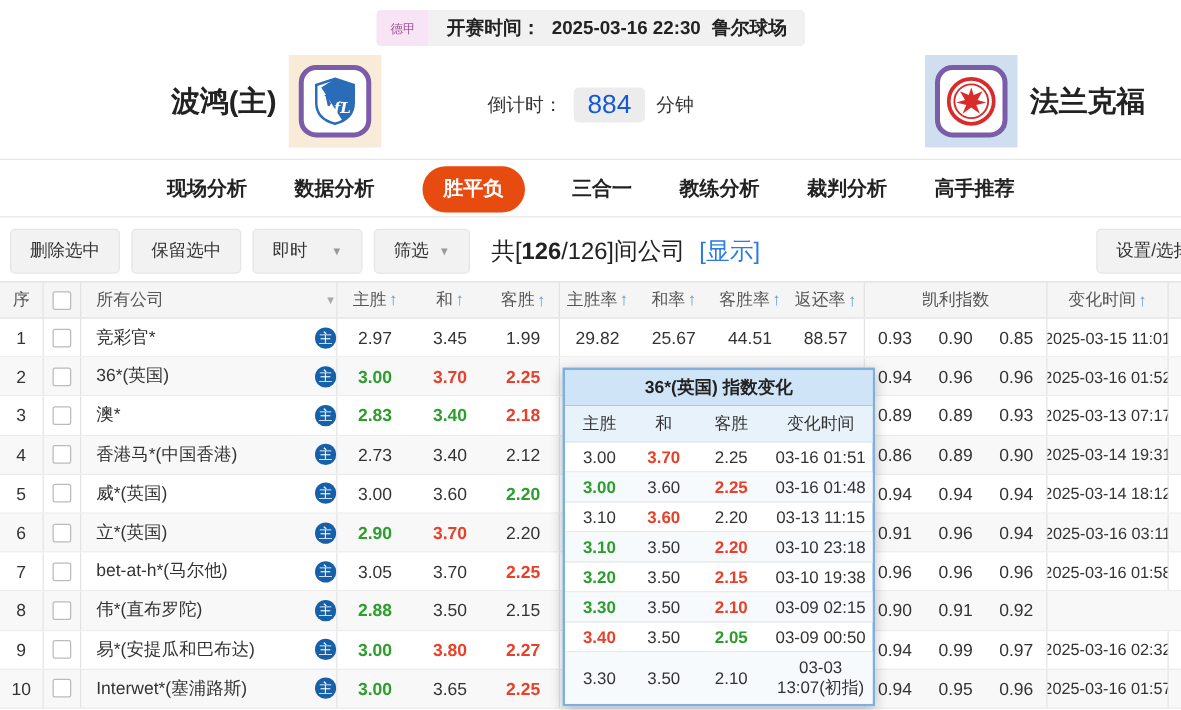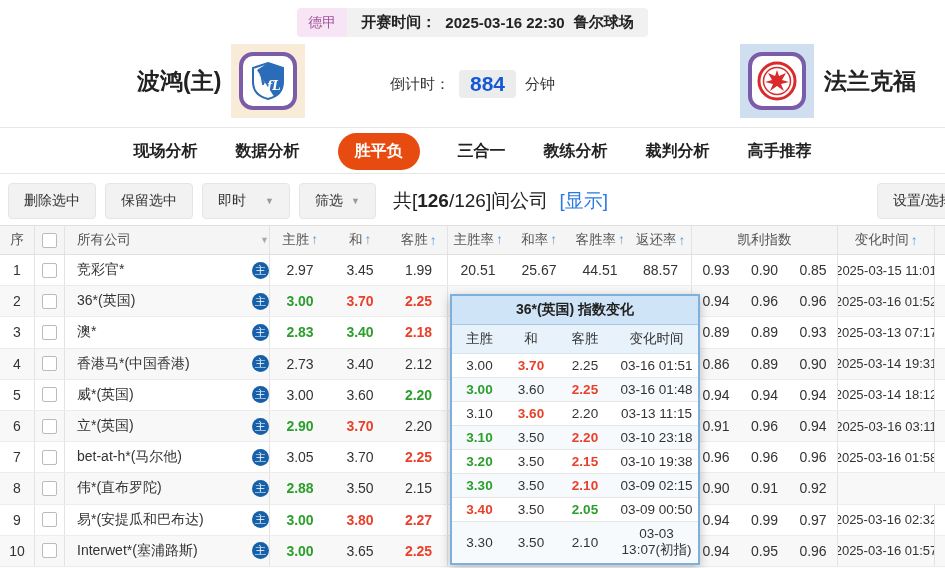--- a/index.html
+++ b/index.html
@@ -2,33 +2,33 @@
 <html><head>
 <meta charset="utf-8">
 <style>
   * { margin:0; padding:0; box-sizing:border-box; }
   html,body { width:945px; height:568px; overflow:hidden; background:#fff;
     font-family:"Liberation Sans","DejaVu Sans",sans-serif; color:#333; }
 
   
   .topbar { position:absolute; top:8px; left:0; right:0; display:flex; justify-content:center; }
   .topbar-inner { display:flex; align-items:stretch; border-radius:4px; overflow:hidden; }
-  .league-badge { background:#f7e4f4; color:#a0549c; font-size:14px; padding:5px 11px; display:flex; align-items:center; }
+  .league-badge { background:#f7e4f4; color:#a0549c; font-size:10px; padding:5px 11px; display:flex; align-items:center; }
   .match-info { background:#f1f1f1; font-size:15px; font-weight:600; color:#222;
     padding:5px 14px; display:flex; align-items:center; gap:9px; white-space:nowrap; }
 
   
   .team-name { position:absolute; top:66px; font-size:23px; font-weight:bold; color:#222; }
   .logo-box { position:absolute; top:44px; width:74px; height:74px; display:flex; align-items:center; justify-content:center; }
   .logo-box.home { left:231px; background:#f8ecd9; }
   .logo-box.away { left:740px; background:#cfdff0; }
   .logo-inner { width:58px; height:58px; background:#fff; border:4px solid #7a5ca8; border-radius:14px;
     display:flex; align-items:center; justify-content:center; }
   .countdown { position:absolute; top:70px; left:0; right:0; display:flex; justify-content:center; align-items:center; gap:9px; font-size:15px; }
-  .countdown-num { background:#ececec; border-radius:4px; padding:2px 11px; color:#1558d6; font-size:21px; font-weight:bold; }
+  .countdown-num { background:#ececec; border-radius:4px; padding:2px 11px; color:#1558d6; font-size:21px; font-weight:normal; }
 
   .hline { position:absolute; left:0; right:0; height:1px; background:#e7e7e7; }
 
   
   .tabs { position:absolute; top:131px; left:0; right:0; height:40px; display:flex; justify-content:center; align-items:center; gap:38px; }
   .tab { font-size:16px; font-weight:600; color:#222; cursor:pointer; white-space:nowrap; }
   .tab.active { background:#e84b0f; color:#fff; border-radius:19px; padding:8px 17px; }
 
   
   .toolbar { position:absolute; top:183px; left:8px; right:0; height:36px; display:flex; align-items:center; gap:9px; }
@@ -193,21 +193,21 @@
         <div class="cell bR">
           <input type="checkbox" style="">
         </div>
         <div class="cell left bR">
           <span>竞彩官*</span>
           <span class="zhu-icon">主</span>
         </div>
         <div class="cell">2.97</div>
         <div class="cell">3.45</div>
         <div class="cell bR">1.99</div>
-        <div class="cell">20.51</div>
+        <div class="cell">29.82</div>
         <div class="cell">25.67</div>
         <div class="cell">44.51</div>
         <div class="cell bR">88.57</div>
         <div class="cell">0.93</div>
         <div class="cell">0.90</div>
         <div class="cell bR">0.85</div>
         <div class="cell bR time-cell">2025-03-15 11:01</div>
         <div class="cell"></div>
       </div>
 

